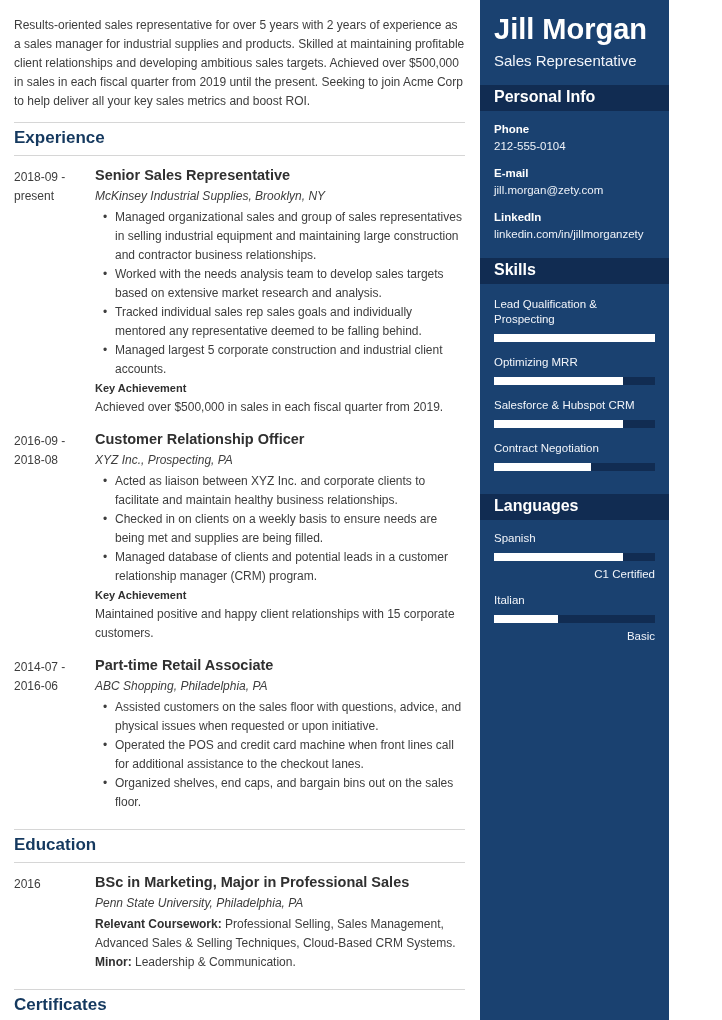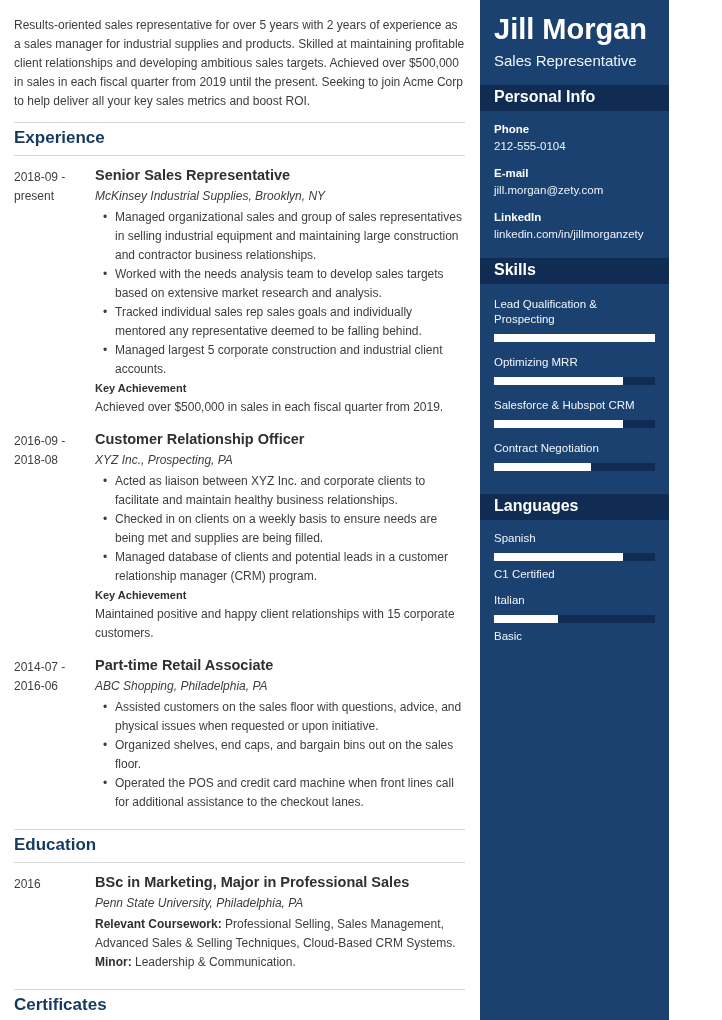--- a/index.html
+++ b/index.html
@@ -100,21 +100,21 @@
   .pi-item{padding:0 14px;margin-top:10px;}
   .pi-label{font-size:11.5px;line-height:17px;font-weight:bold;color:#ffffff;}
   .pi-value{font-size:11.5px;line-height:17px;color:#eef2f8;}
   .skill{padding:0 14px;margin-top:13px;}
   .skill-name{font-size:11.5px;line-height:15px;color:#f2f5fa;margin-bottom:7px;}
   .bar{height:8px;background:var(--bar-track);width:100%;}
   .bar-fill{height:100%;background:var(--bar-fill);}
   .lang{padding:0 14px;margin-top:11px;}
   .lang-proficiency{
     font-size:11.5px;line-height:15px;color:#f2f5fa;
-    margin-top:6px;
+    text-align:right;margin-top:6px;
   }
 </style>
 </head>
 <body>
 
 <div class="main">
 
   <p class="summary">Results-oriented sales representative for over 5 years with 2 years of experience as a sales manager for industrial supplies and products. Skilled at maintaining profitable client relationships and developing ambitious sales targets. Achieved over $500,000 in sales in each fiscal quarter from 2019 until the present. Seeking to join Acme Corp to help deliver all your key sales metrics and boost ROI.</p>
 
   <h2 class="section-heading">Experience</h2>
@@ -154,22 +154,22 @@
     </div>
 
     <div class="entry">
       <div class="entry-dates">2014-07 -
 2016-06</div>
       <div class="entry-body">
         <div class="entry-title">Part-time Retail Associate</div>
         <div class="entry-company">ABC Shopping, Philadelphia, PA</div>
         <ul class="bullets">
           <li>Assisted customers on the sales floor with questions, advice, and physical issues when requested or upon initiative.</li>
+          <li>Operated the POS and credit card machine when front lines call for additional assistance to the checkout lanes.</li>
           <li>Organized shelves, end caps, and bargain bins out on the sales floor.</li>
-          <li>Operated the POS and credit card machine when front lines call for additional assistance to the checkout lanes.</li>
         </ul>
       </div>
     </div>
   </div>
 
   <h2 class="section-heading">Education</h2>
   <div class="section-body">
     <div class="entry">
       <div class="entry-dates">2016</div>
       <div class="entry-body">

